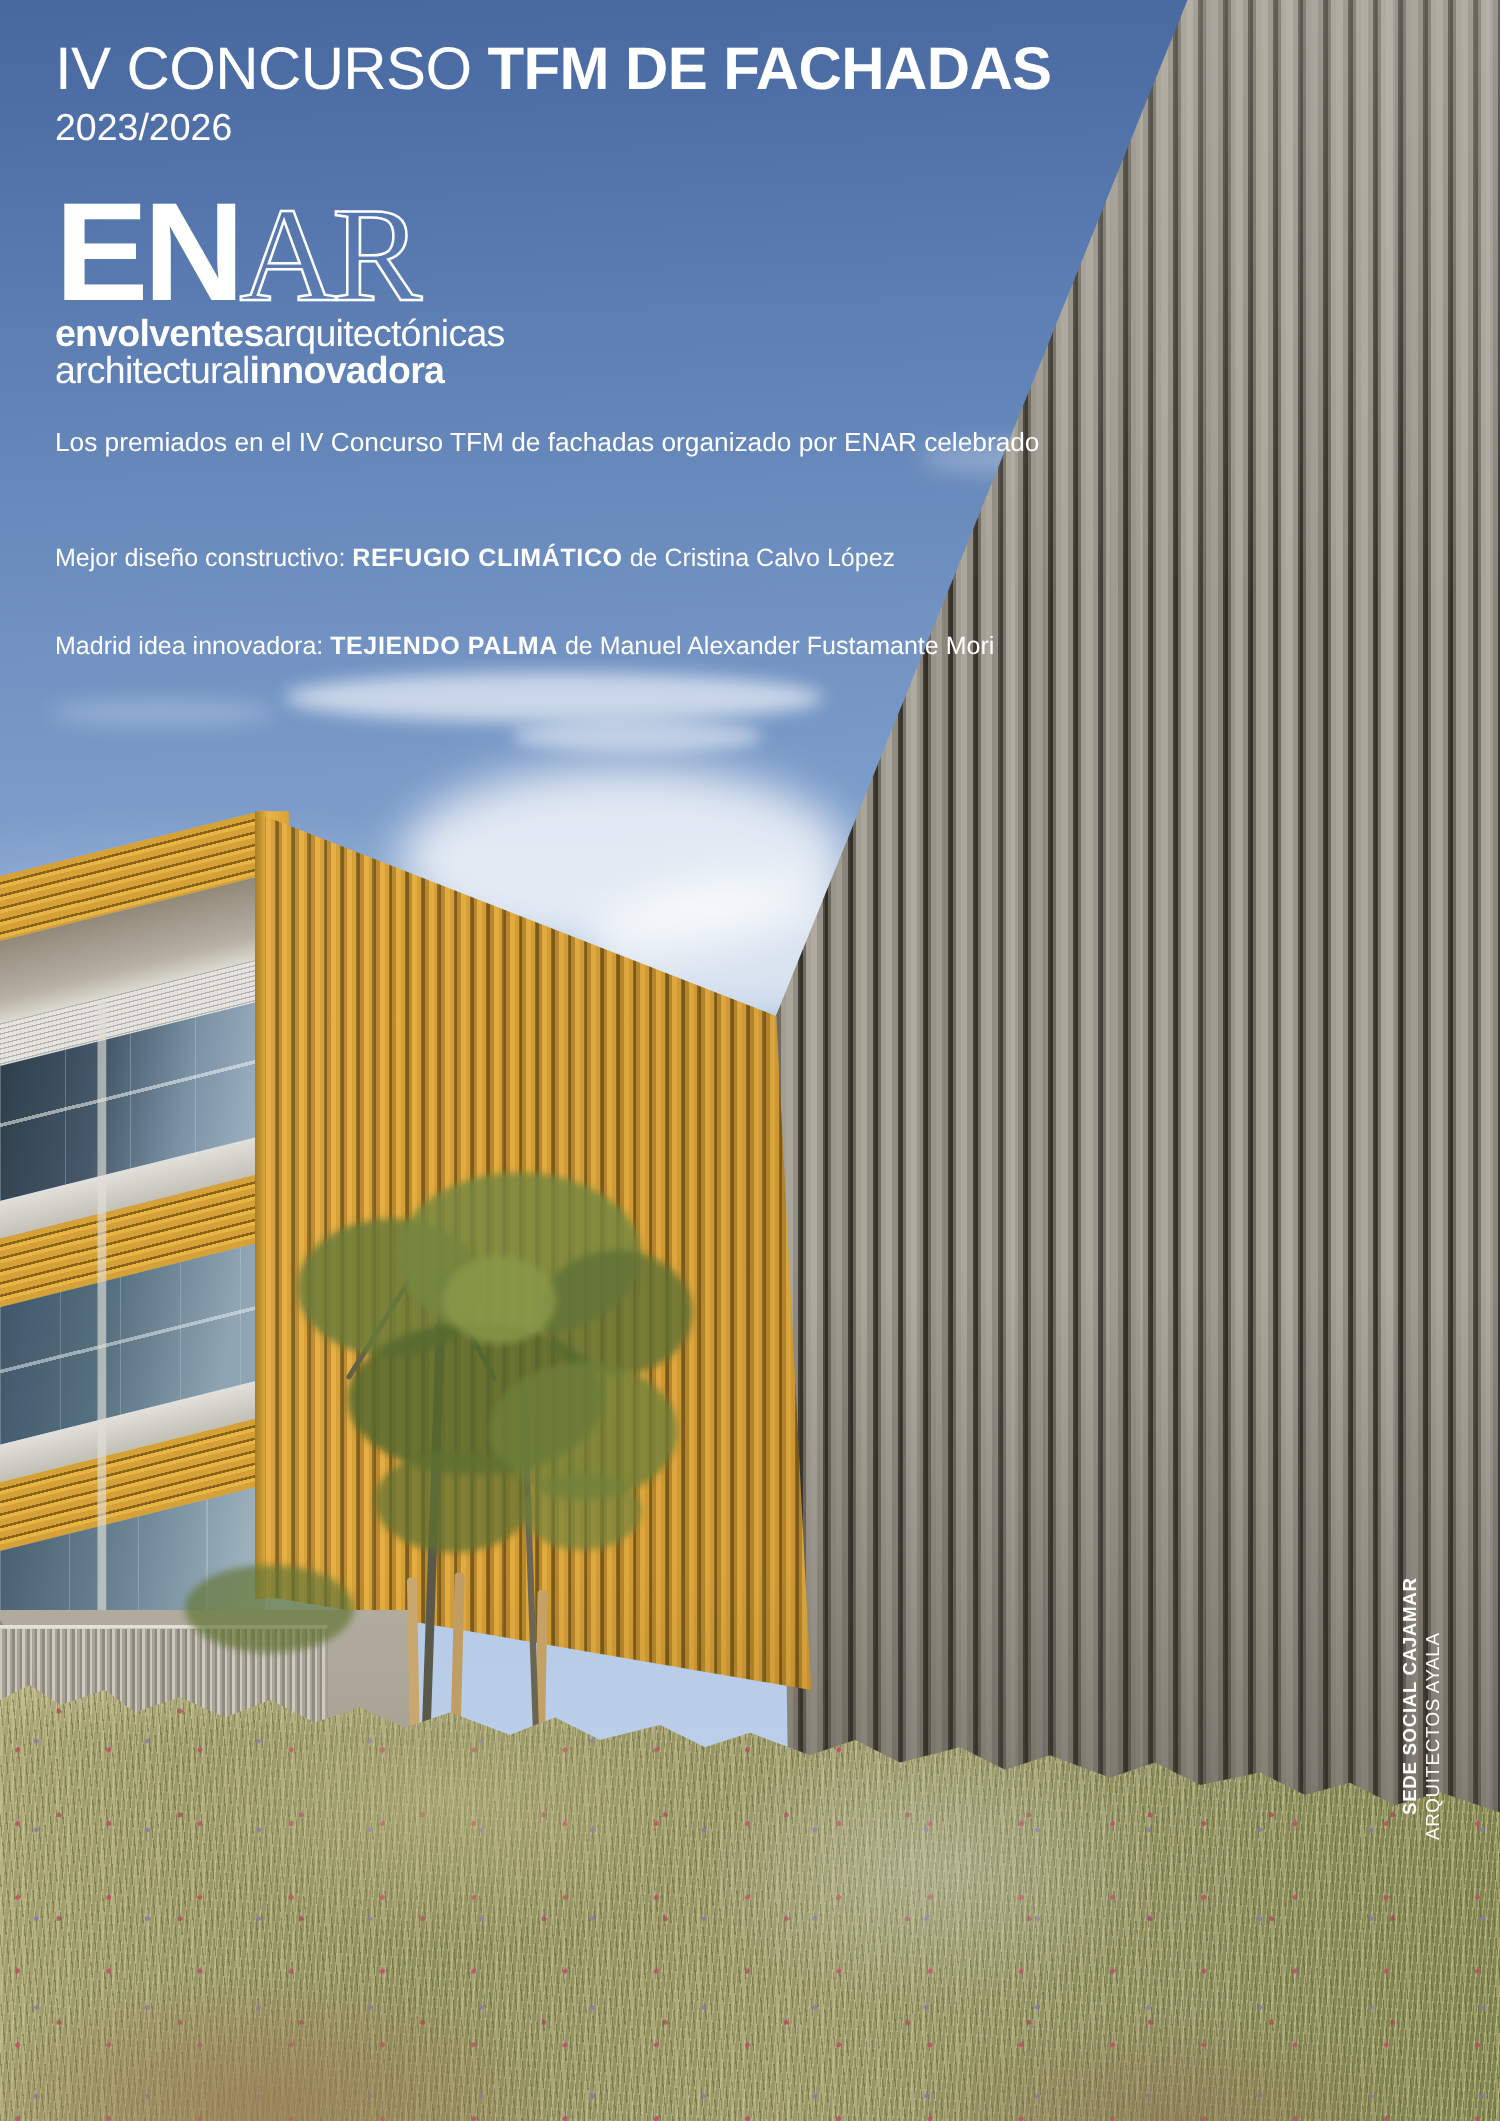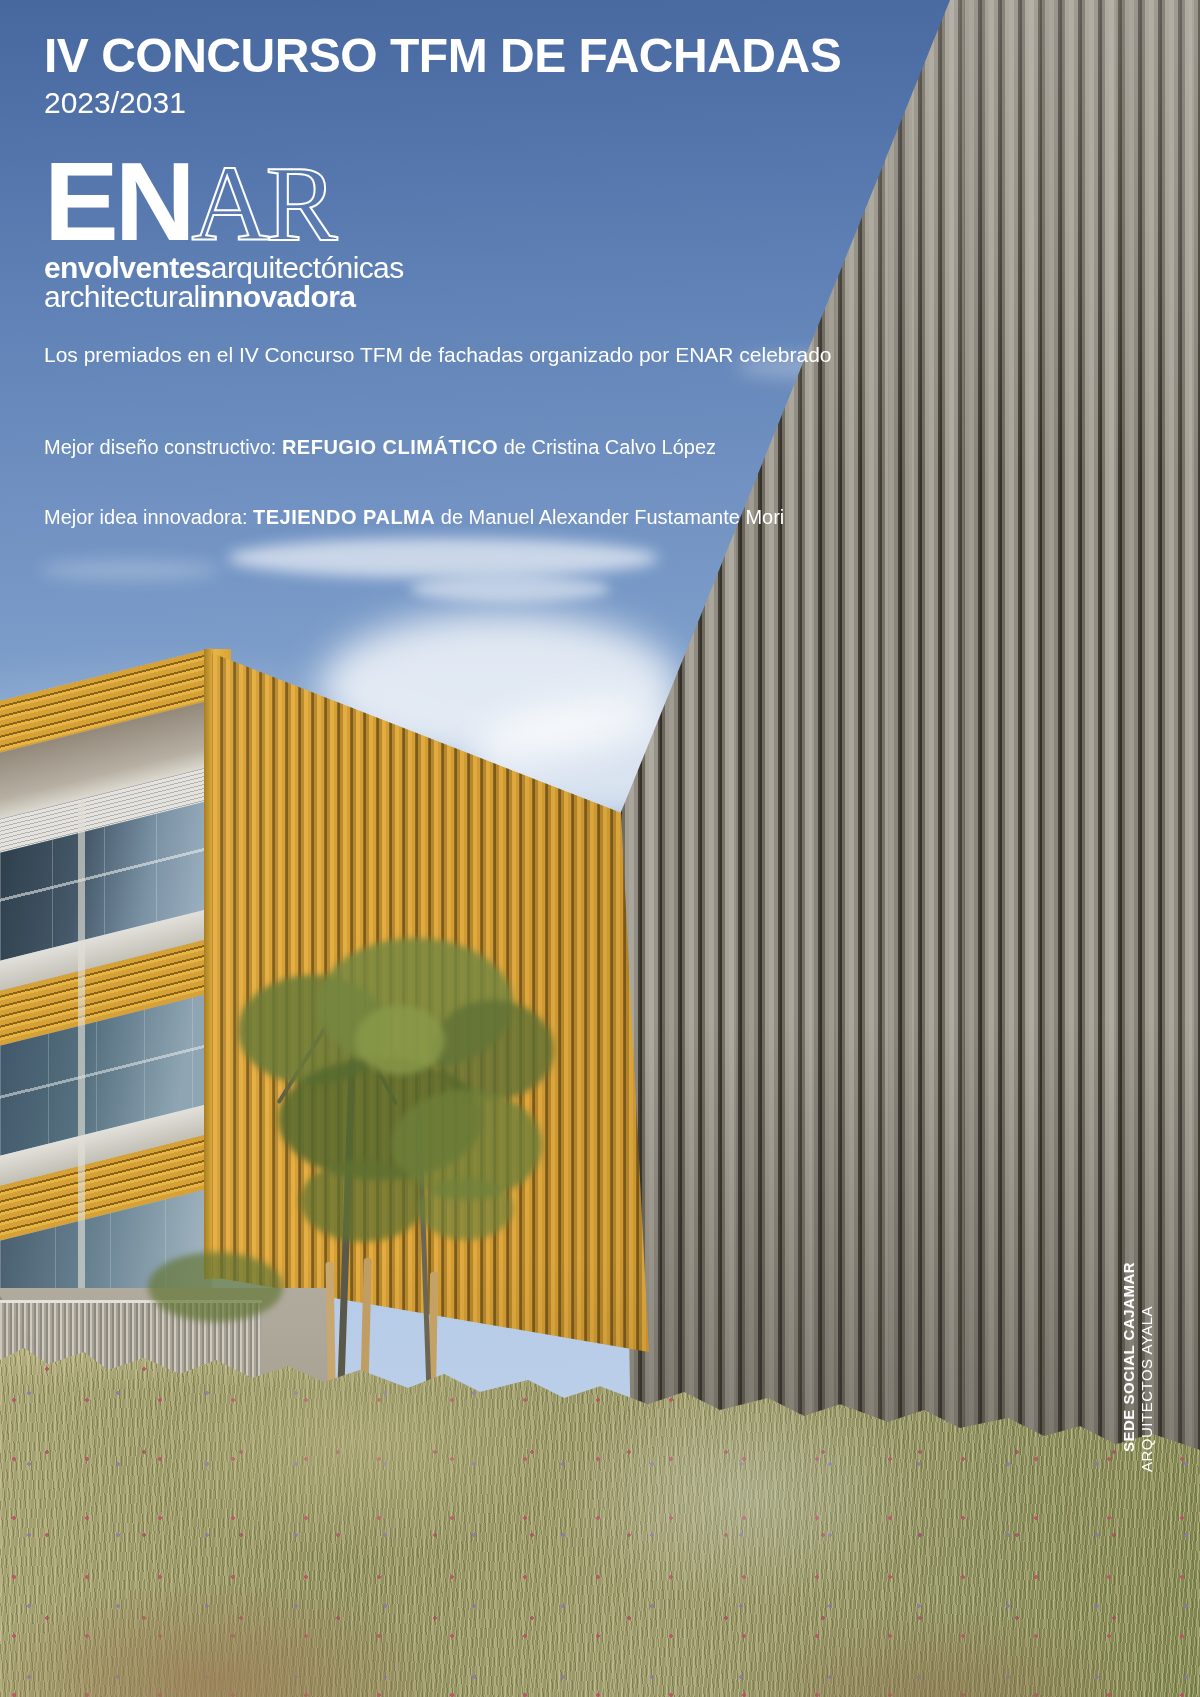--- a/index.html
+++ b/index.html
@@ -151,21 +151,21 @@
       repeating-linear-gradient(96deg,rgba(214,204,153,.5) 0 1px,transparent 1px 4px),
       repeating-linear-gradient(84deg,rgba(88,94,48,.45) 0 1px,transparent 1px 5px),
       repeating-linear-gradient(90deg,rgba(246,238,200,.22) 0 2px,transparent 2px 9px),
       linear-gradient(180deg,rgba(216,206,160,.5),transparent 60px),
       linear-gradient(100deg,#a6a273 0%,#8f9060 30%,#9c9a6c 55%,#8a8d5e 80%,#7f854f 100%);
     background-size:auto,auto,auto,auto,73px 59px,97px 83px,89px 71px,auto,auto,auto,auto,auto;}
 
   
   .txt{position:absolute;left:44px;}
   .title{top:30px;font-size:48px;letter-spacing:-.5px;line-height:52px;white-space:nowrap;}
-  .title .bold{font-weight:bold;}
+  .title .bold{font-weight:normal;}
   .years{top:86px;font-size:30px;line-height:34px;}
   .logo-big{top:150px;line-height:.92;white-space:nowrap;}
   .logo-big .en{font-weight:800;font-size:112px;letter-spacing:-4px;}
   .logo-big .ar{font-family:"Liberation Serif","DejaVu Serif",serif;font-size:108px;
     letter-spacing:-4px;color:transparent;-webkit-text-stroke:2px #fff;}
   .logo-sub{font-size:30px;letter-spacing:-.6px;line-height:28px;white-space:nowrap;}
   .sub1{top:254px;} .sub2{top:283px;}
   .logo-sub .bold{font-weight:bold;}
   .intro{top:342px;font-size:21px;line-height:26px;}
   .award{font-size:20px;line-height:25px;white-space:nowrap;}
@@ -233,25 +233,25 @@
   <div class="blob f9"></div>
 
   <div class="grass"></div>
 
   <div class="credit">
     <div class="l1">SEDE SOCIAL CAJAMAR</div>
     <div class="l2">ARQUITECTOS AYALA</div>
   </div>
 
   <h1 class="txt title"><span class="bold">IV CONCURSO</span><span> TFM DE FACHADAS</span></h1>
-  <div class="txt years">2023/2031</div>
+  <div class="txt years">2023/2026</div>
 
   <div class="txt logo-sub sub1"><span class="bold">envolventes</span><span>arquitectónicas</span></div>
   <div class="txt logo-big"><span class="en">EN</span><span class="ar">AR</span></div>
   <div class="txt logo-sub sub2"><span>architectural</span><span class="bold">innovadora</span></div>
 
   <p class="txt intro"><span>Los premiados en el IV Concurso TFM de fachadas organizado por ENAR celebrado</span><br></p>
 
   <p class="txt award a1"><span>Mejor diseño constructivo: </span><span class="strong">REFUGIO CLIMÁTICO</span><span> de Cristina Calvo López</span></p>
 
-  <p class="txt award a2"><span>Mejor idea innovadora: </span><span class="strong">TEJIENDO PALMA</span><span> de Manuel Alexander Fustamante Mori</span></p>
+  <p class="txt award a2"><span>Madrid idea innovadora: </span><span class="strong">TEJIENDO PALMA</span><span> de Manuel Alexander Fustamante Mori</span></p>
 
 </div>
 
 </body></html>

